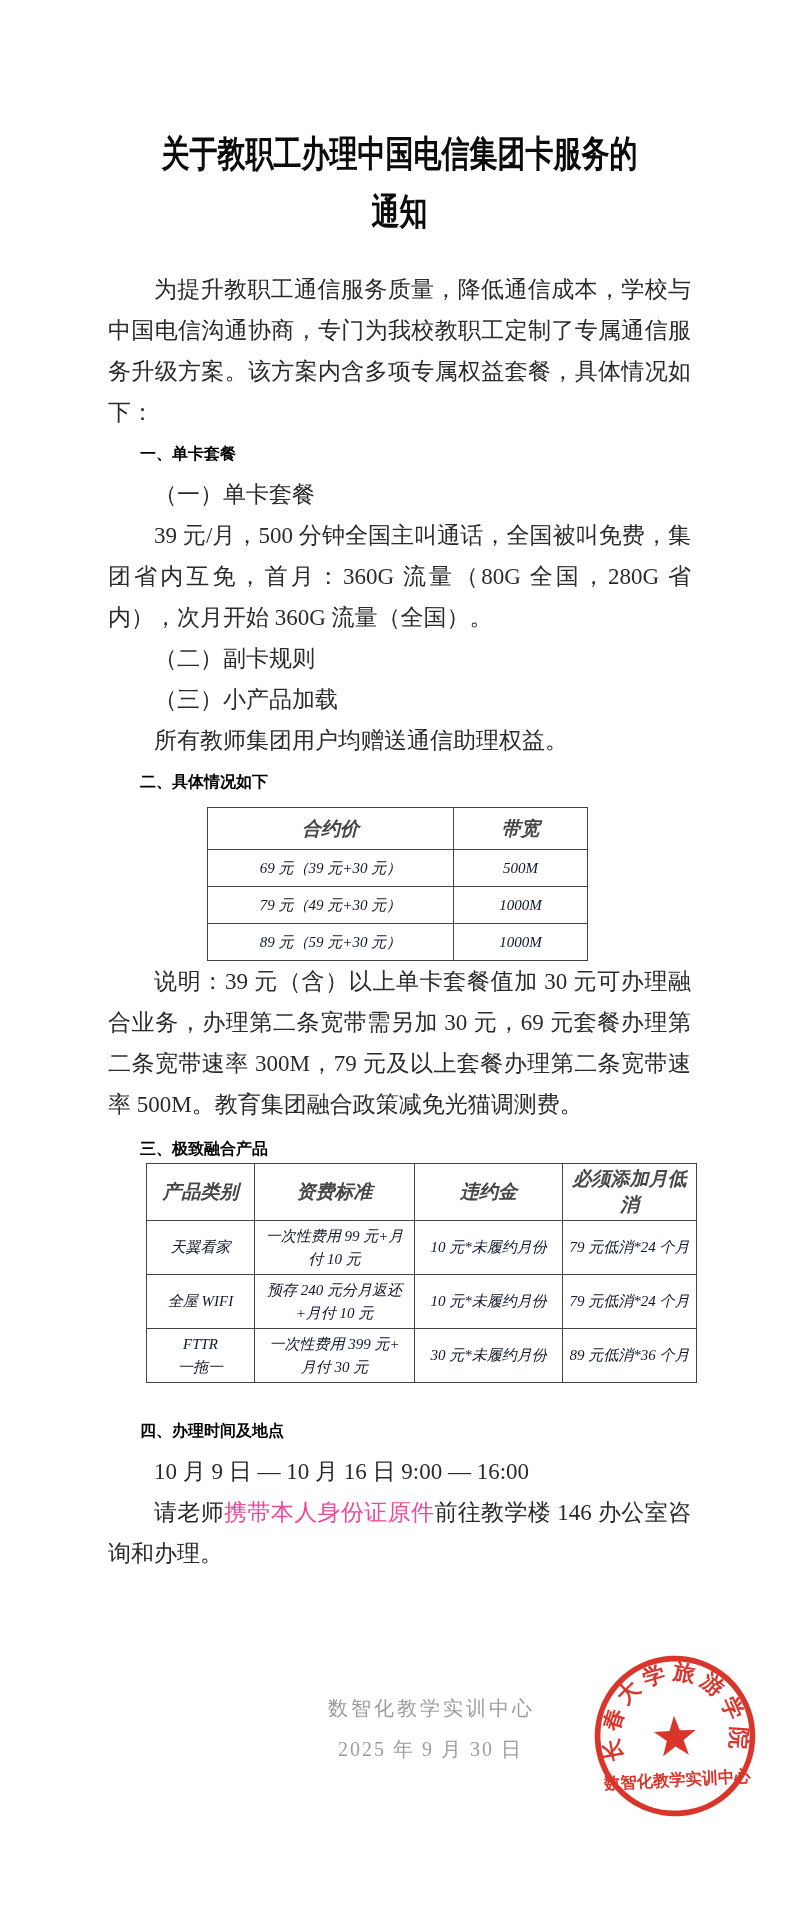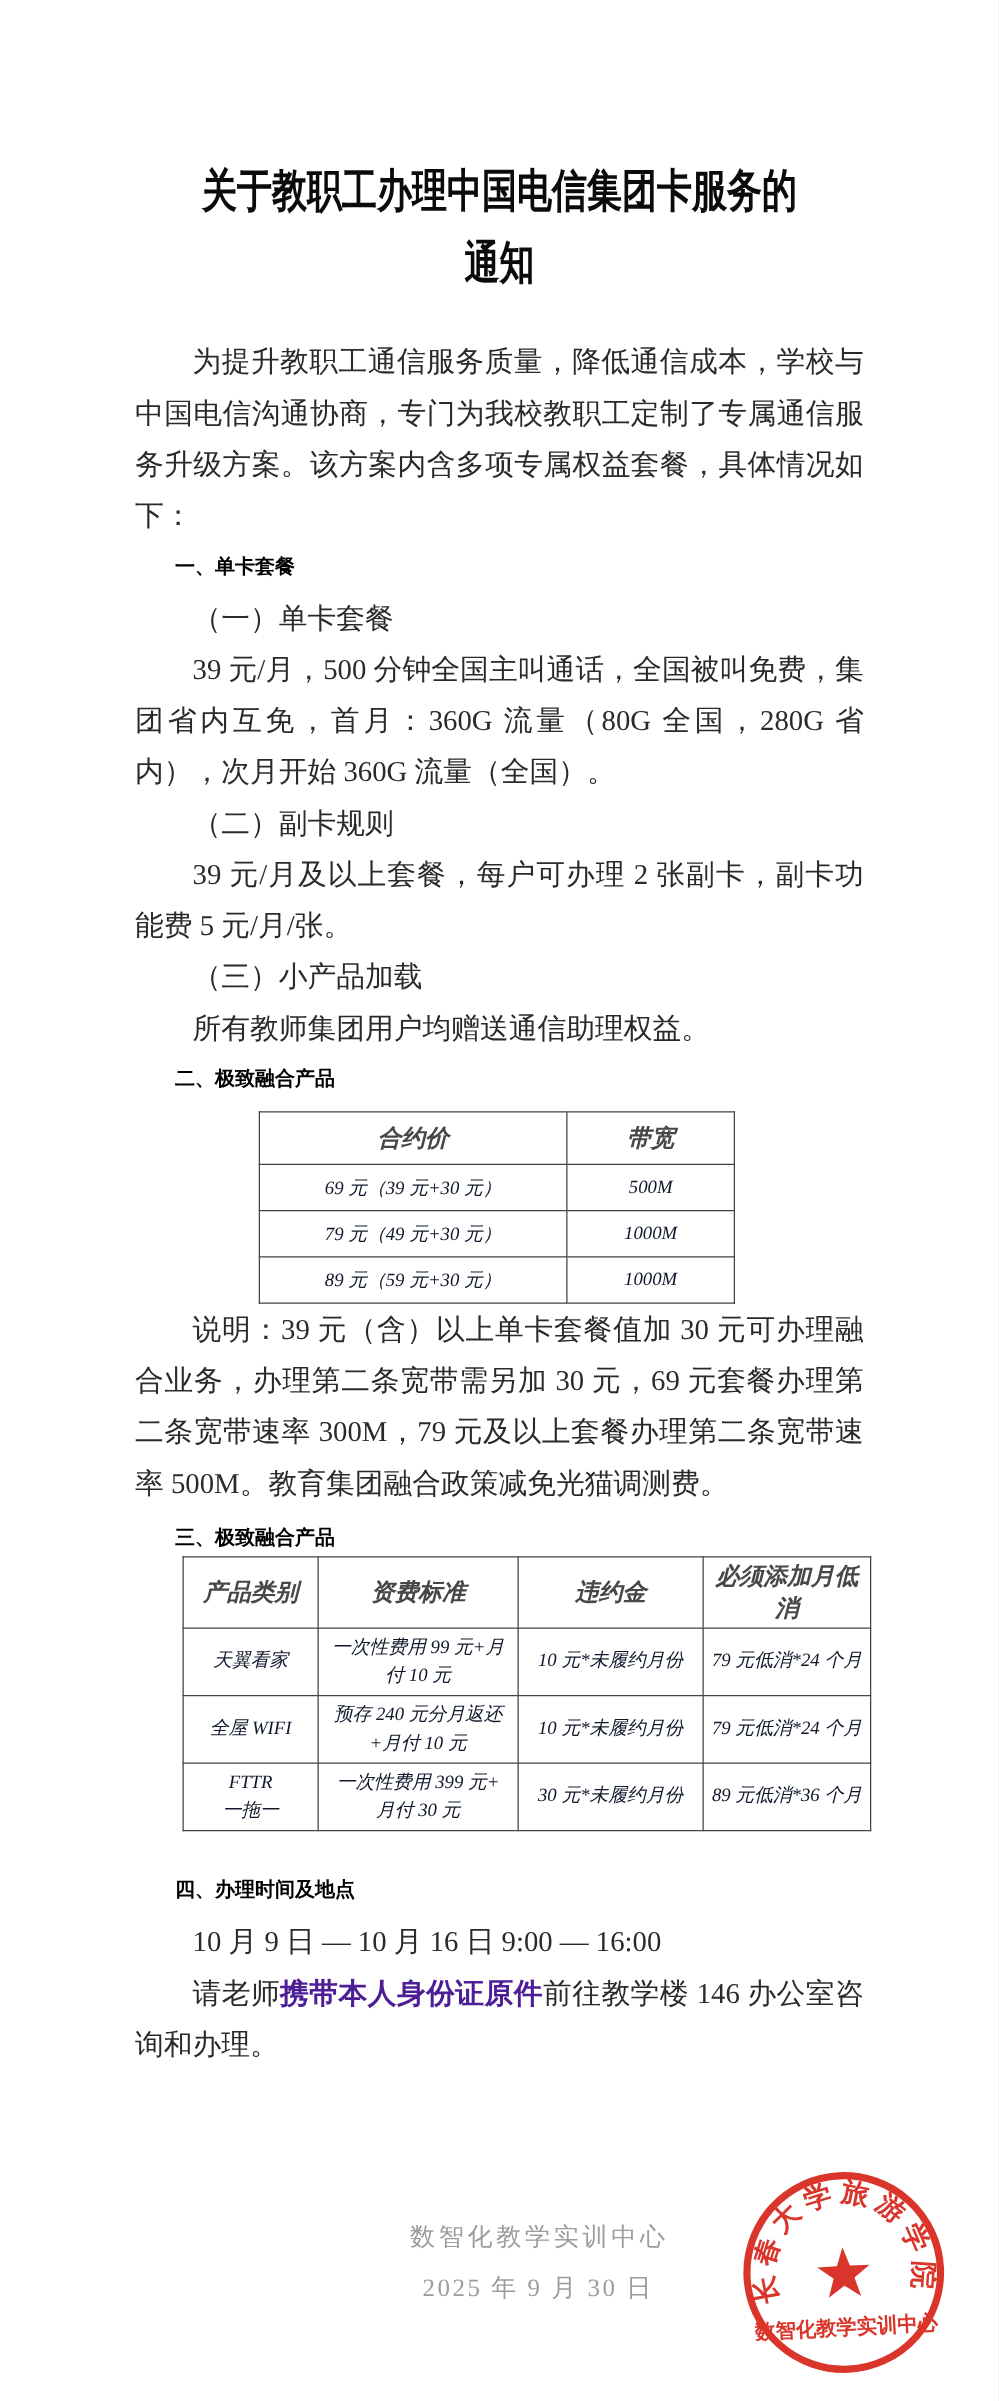--- a/index.html
+++ b/index.html
@@ -10,21 +10,21 @@
   .doc-title{margin-top:126px;text-align:center;font-weight:700;font-size:28px;line-height:44px;
              color:#0b0b0b;transform:scaleY(1.3);transform-origin:50% 0;}
 
   p.body{margin:0;font-size:23px;line-height:41px;text-align:justify;text-indent:2em;color:#2a2a2a;}
   p.first{margin-top:55px;}
 
   .h-num{margin:0;font-family:"Liberation Sans","DejaVu Sans",sans-serif;font-weight:700;
          font-size:16px;line-height:41px;text-indent:2em;color:#000;}
   .sub{color:#323232;}
 
-  .hei-bold{font-family:"Liberation Sans","DejaVu Sans",sans-serif;font-weight:700;color:#4c1d95;}
+  .hei-bold{font-family:"Liberation Sans","DejaVu Sans",sans-serif;font-weight:400;color:#ec4899;}
 
   table{border-collapse:collapse;table-layout:fixed;font-style:italic;}
   th,td{border:1px solid #434343;text-align:center;vertical-align:middle;padding:2px 4px;}
   th{font-size:19px;font-weight:700;color:#474747;}
   td{font-size:15px;font-weight:400;color:#0f172a;}
 
   .t1{margin:5px 0 0 99px;width:380px;}
   .t1 th{height:37px;}
   .t1 td{height:32px;}
 
@@ -54,25 +54,24 @@
       <div>关于教职工办理中国电信集团卡服务的</div>
       <div>通知</div>
     </div>
 
     <p class="body first">为提升教职工通信服务质量，降低通信成本，学校与中国电信沟通协商，专门为我校教职工定制了专属通信服务升级方案。该方案内含多项专属权益套餐，具体情况如下：</p>
 
     <div class="h-num">一、单卡套餐</div>
     <p class="body sub">（一）单卡套餐</p>
     <p class="body">39 元/月，500 分钟全国主叫通话，全国被叫免费，集团省内互免，首月：360G 流量（80G 全国，280G 省内），次月开始 360G 流量（全国）。</p>
     <p class="body sub">（二）副卡规则</p>
-    <p class="body">39 元/月及以上套餐，每户可办理 2 张副卡，副卡功能费 5 元/月/张。</p>
     <p class="body sub">（三）小产品加载</p>
     <p class="body">所有教师集团用户均赠送通信助理权益。</p>
 
-    <div class="h-num">二、极致融合产品</div>
+    <div class="h-num">二、具体情况如下</div>
 
     <table class="t1">
       <colgroup>
           <col style="width:246px">
           <col style="width:134px">
         </colgroup>
       <tbody>
           <tr>
         <th>合约价</th>
         <th>带宽</th>

